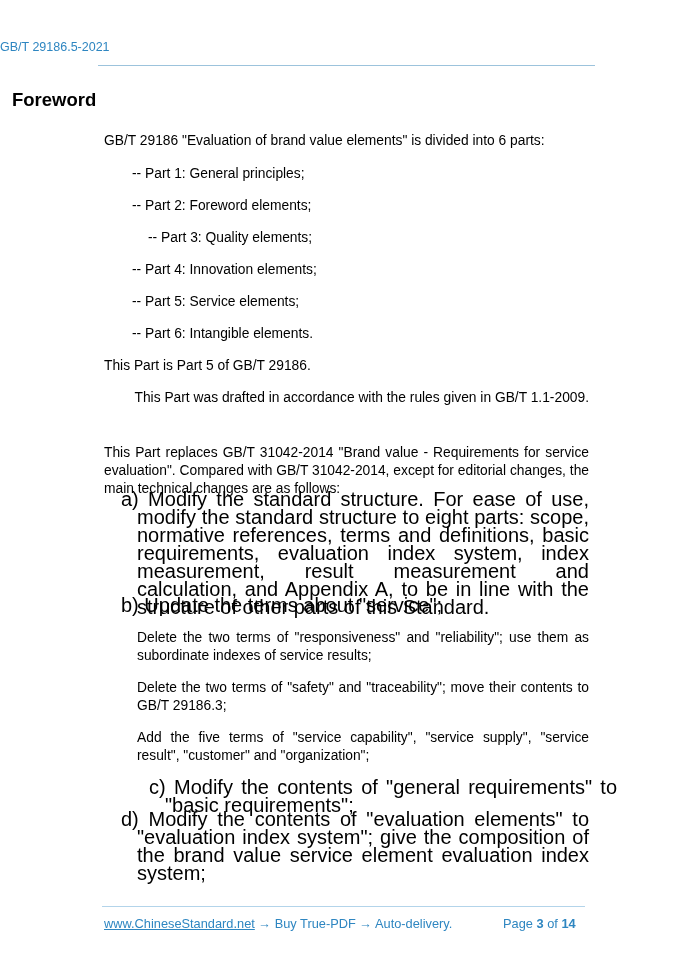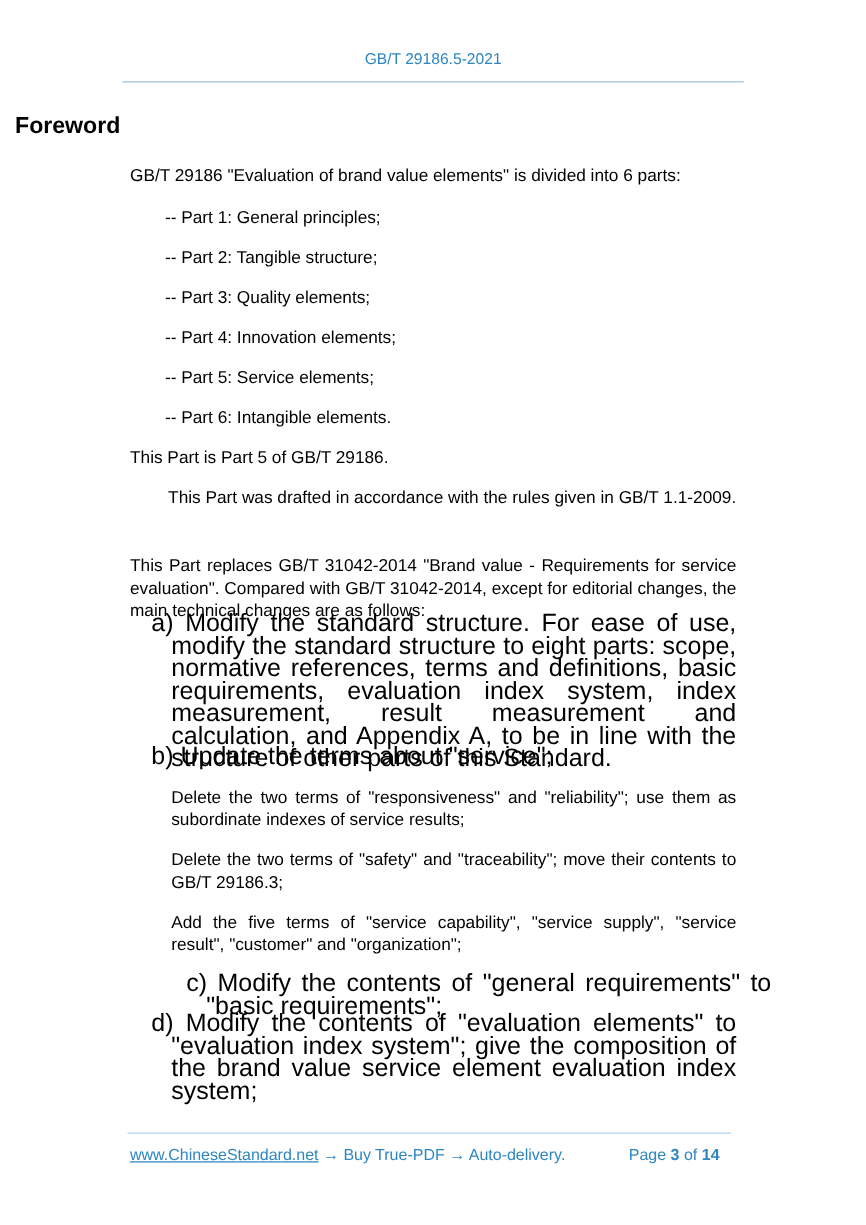--- a/index.html
+++ b/index.html
@@ -13,21 +13,21 @@
       position: relative;
       overflow: hidden;
       font-family: "Liberation Sans", sans-serif;
       color: #000000;
     }
     .header-title {
       position: absolute;
       top: 40px;
       left: 0;
       width: 693px;
-      text-align: center;
+      text-align: left;
       font-size: 12.5px;
       color: #2e86c1;
     }
     .header-rule {
       position: absolute;
       top: 65px;
       left: 98px;
       width: 497px;
       height: 0;
       border-top: 1px solid #9cc3dc;
@@ -115,22 +115,22 @@
 <body>
 
 <div class="header-title">GB/T 29186.5-2021</div>
 <div class="header-rule"></div>
 
 <div class="page-title">Foreword</div>
 
 <div class="p" style="top:132px;">GB/T 29186 "Evaluation of brand value elements" is divided into 6 parts:</div>
 
 <div class="dash-item" style="top:165px;">-- Part 1: General principles;</div>
-<div class="dash-item" style="top:197px;">-- Part 2: Tangible structure;</div>
-<div class="dash-item" style="top:229px;">-- Part 3: Quality elements;</div>
+<div class="dash-item" style="top:197px;">-- Part 2: Foreword elements;</div>
+<div class="dash-item" style="top:229px;margin-left:16px;">-- Part 3: Quality elements;</div>
 <div class="dash-item" style="top:261px;">-- Part 4: Innovation elements;</div>
 <div class="dash-item" style="top:293px;">-- Part 5: Service elements;</div>
 <div class="dash-item" style="top:325px;">-- Part 6: Intangible elements.</div>
 
 <div class="p" style="top:357px;">This Part is Part 5 of GB/T 29186.</div>
 <div class="p" style="top:389px;text-align:right;">This Part was drafted in accordance with the rules given in GB/T 1.1-2009.</div>
 <div class="p just" style="top:421px;">This Part replaces GB/T 31042-2014 "Brand value - Requirements for service evaluation". Compared with GB/T 31042-2014, except for editorial changes, the main technical changes are as follows:</div>
 
 <div class="list-item" style="top:490px;">
   <div class="hang"><span class="marker">a)</span> <span>Modify the standard structure. For ease of use, modify the standard structure to eight parts: scope, normative references, terms and definitions, basic requirements, evaluation index system, index measurement, result measurement and calculation, and Appendix A, to be in line with the structure of other parts of this Standard.</span></div>

